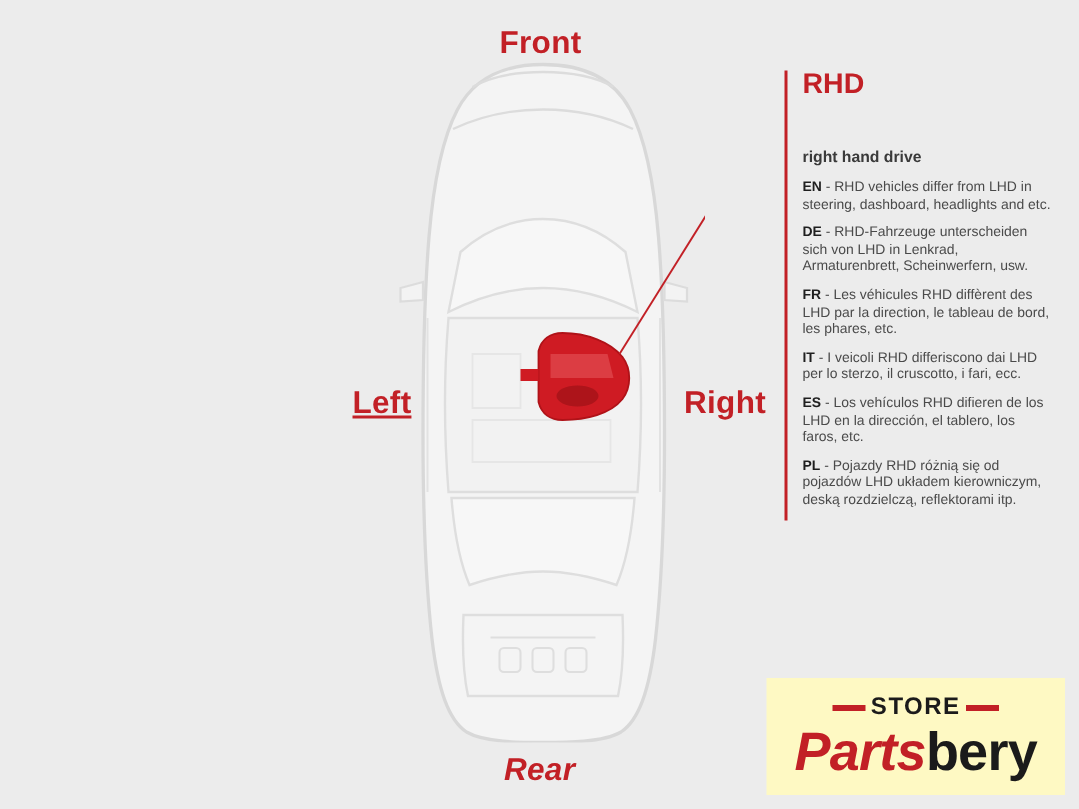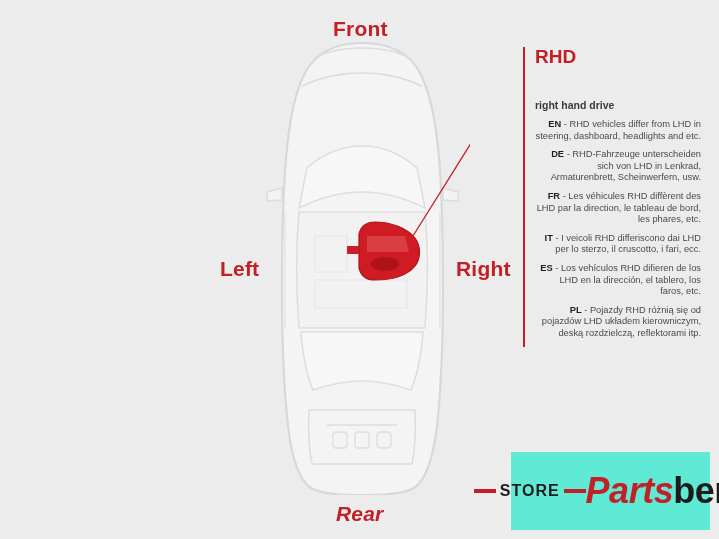--- a/index.html
+++ b/index.html
@@ -24,21 +24,21 @@
   .orient-label {
     position: absolute;
     color: #c22026;
     font-weight: bold;
     font-size: 21px;
     letter-spacing: 0.2px;
     white-space: nowrap;
   }
   #label-front { top: 17px; left: 333px; }
   #label-rear  { top: 502px; left: 336px; font-style: italic; }
-  #label-left  { top: 257px; left: 220px; }
+  #label-left  { top: 257px; left: 235px; text-decoration: underline; }
   #label-right { top: 257px; left: 456px; }
 
   
   #car-wrap {
     position: absolute;
     left: 255px;
     top: 40px;
     width: 215px;
     height: 455px;
   }
@@ -67,36 +67,35 @@
     font-size: 10.5px;
     line-height: 13px;
     margin-bottom: 7px;
     margin-top: 32px;
   }
   .info-para {
     color: #4a4a4a;
     font-size: 9.3px;
     line-height: 11.6px;
     margin-bottom: 7px;
-    text-align: right;
   }
   .info-para b {
     color: #1f1f1f;
   }
 
   
   #logo-box {
     position: absolute;
     left: 511px;
     top: 452px;
     width: 199px;
     height: 78px;
-    background: #5eead4;
+    background: #fef9c3;
     display: flex;
-    flex-direction: row;
+    flex-direction: column;
     align-items: center;
     justify-content: center;
   }
   #logo-store-row {
     display: flex;
     align-items: center;
     gap: 4px;
     margin-bottom: 1px;
   }
   .logo-dash {

